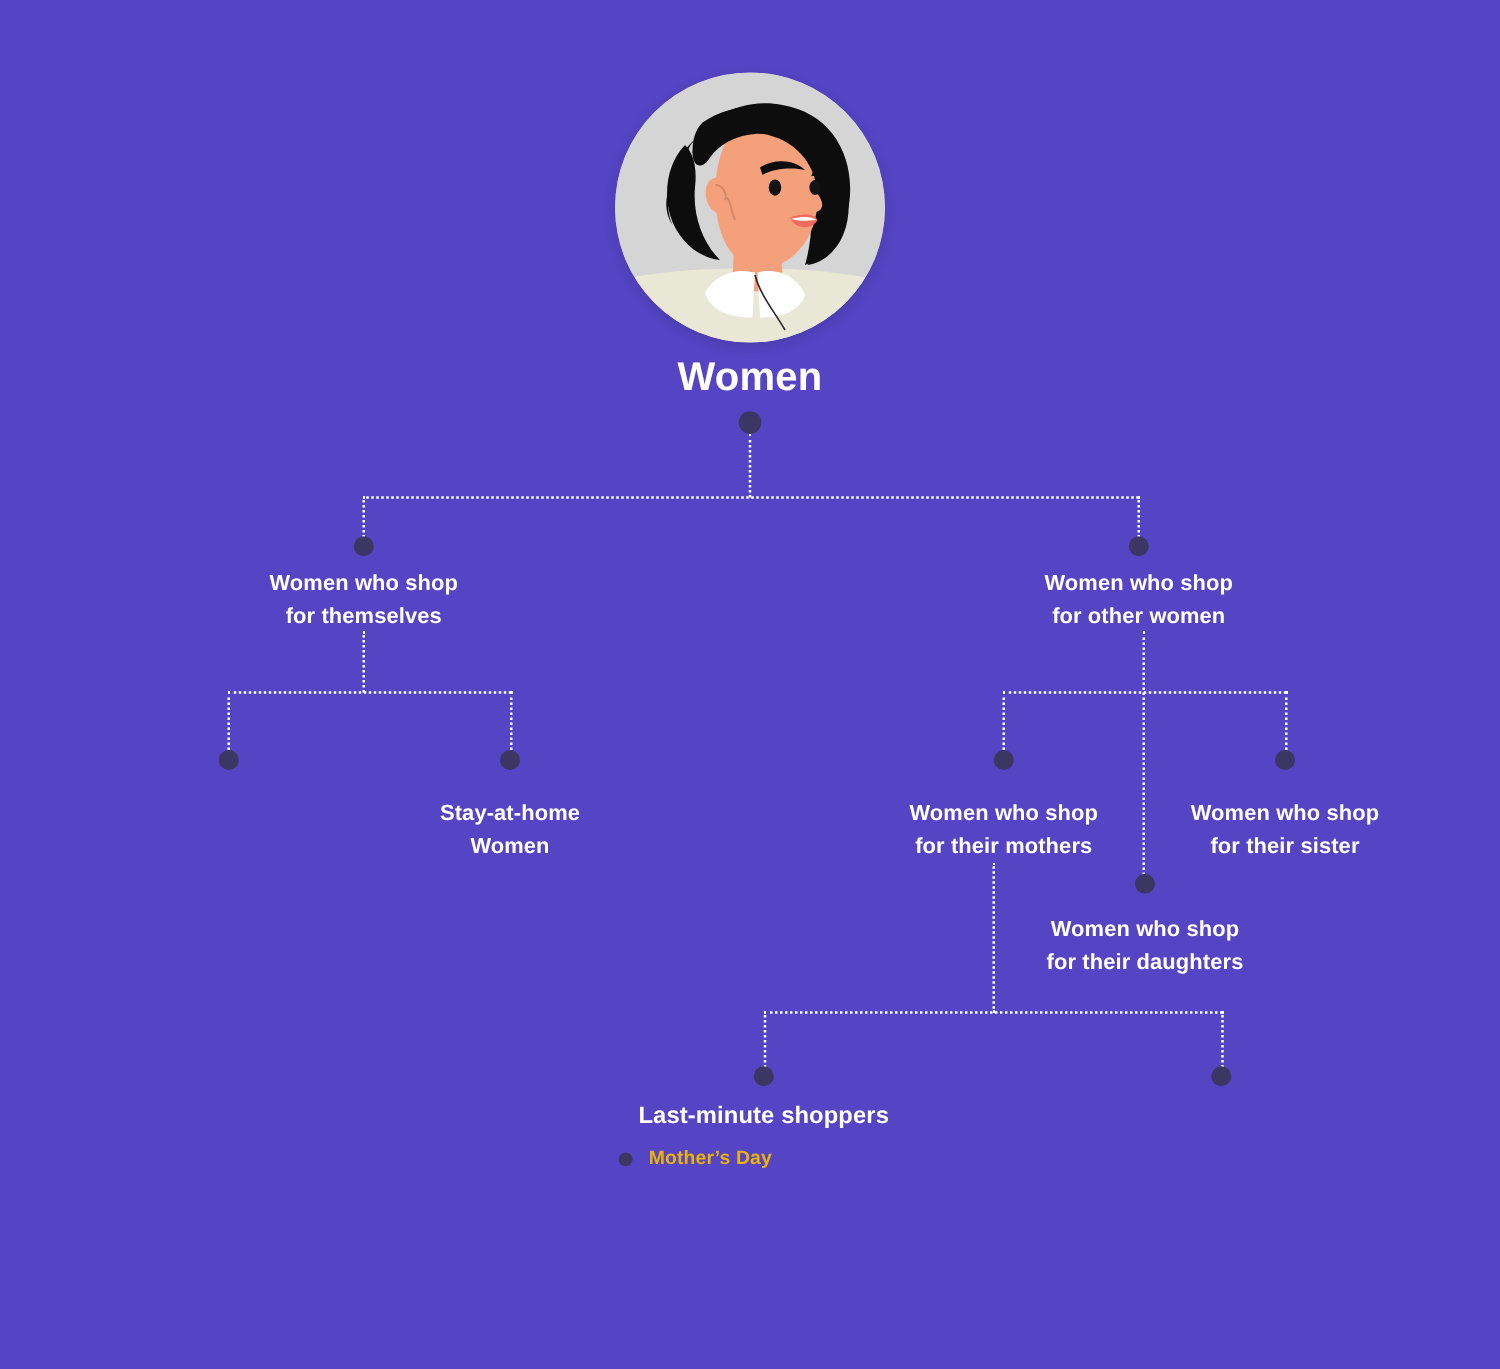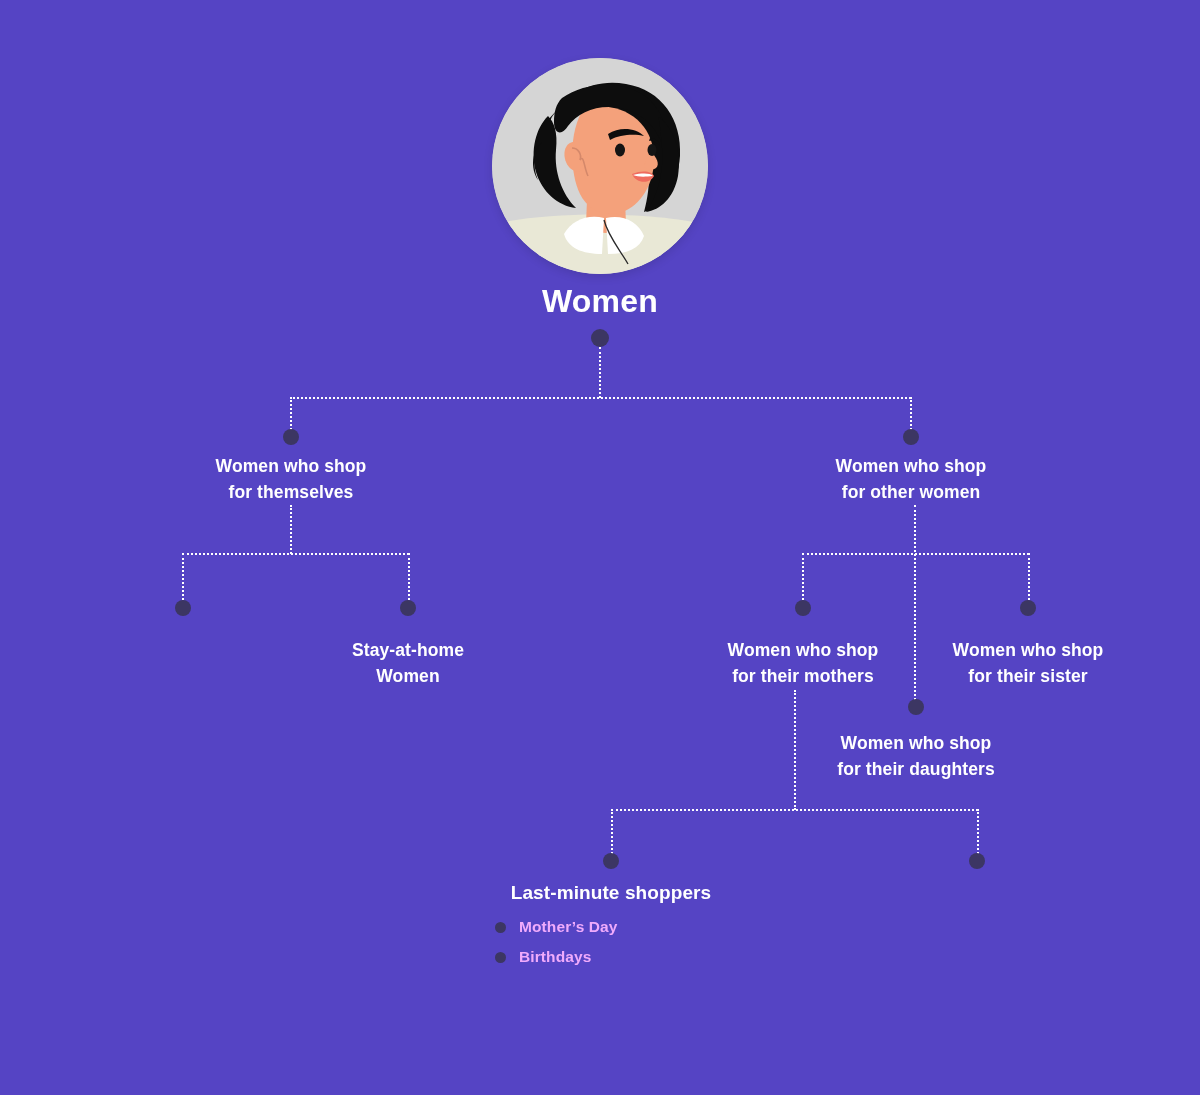--- a/index.html
+++ b/index.html
@@ -92,21 +92,21 @@
     height: 30px;
   }
   .bullet-dot {
     width: 11px; height: 11px;
     border-radius: 50%;
     background: #3c3663;
     flex: 0 0 11px;
   }
   .bullet-text {
     margin-left: 13px;
-    color: #f0abfc;
+    color: #eab308;
     font-size: 15.5px;
     font-weight: 700;
     letter-spacing: 0.1px;
   }
 </style>
 </head>
 <body>
 
 <div id="canvas">
 
@@ -230,19 +230,15 @@
 for their daughters</div>
 
   <div class="label leaf" style="left:461px; top:880px; width:300px;">Last-minute shoppers</div>
 
 
   <div class="bullets">
     <div class="bullet-row">
       <span class="bullet-dot"></span>
       <span class="bullet-text">Mother’s Day</span>
     </div>
-    <div class="bullet-row">
-      <span class="bullet-dot"></span>
-      <span class="bullet-text">Birthdays</span>
-    </div>
   </div>
 
 </div>
 
 </body></html>

